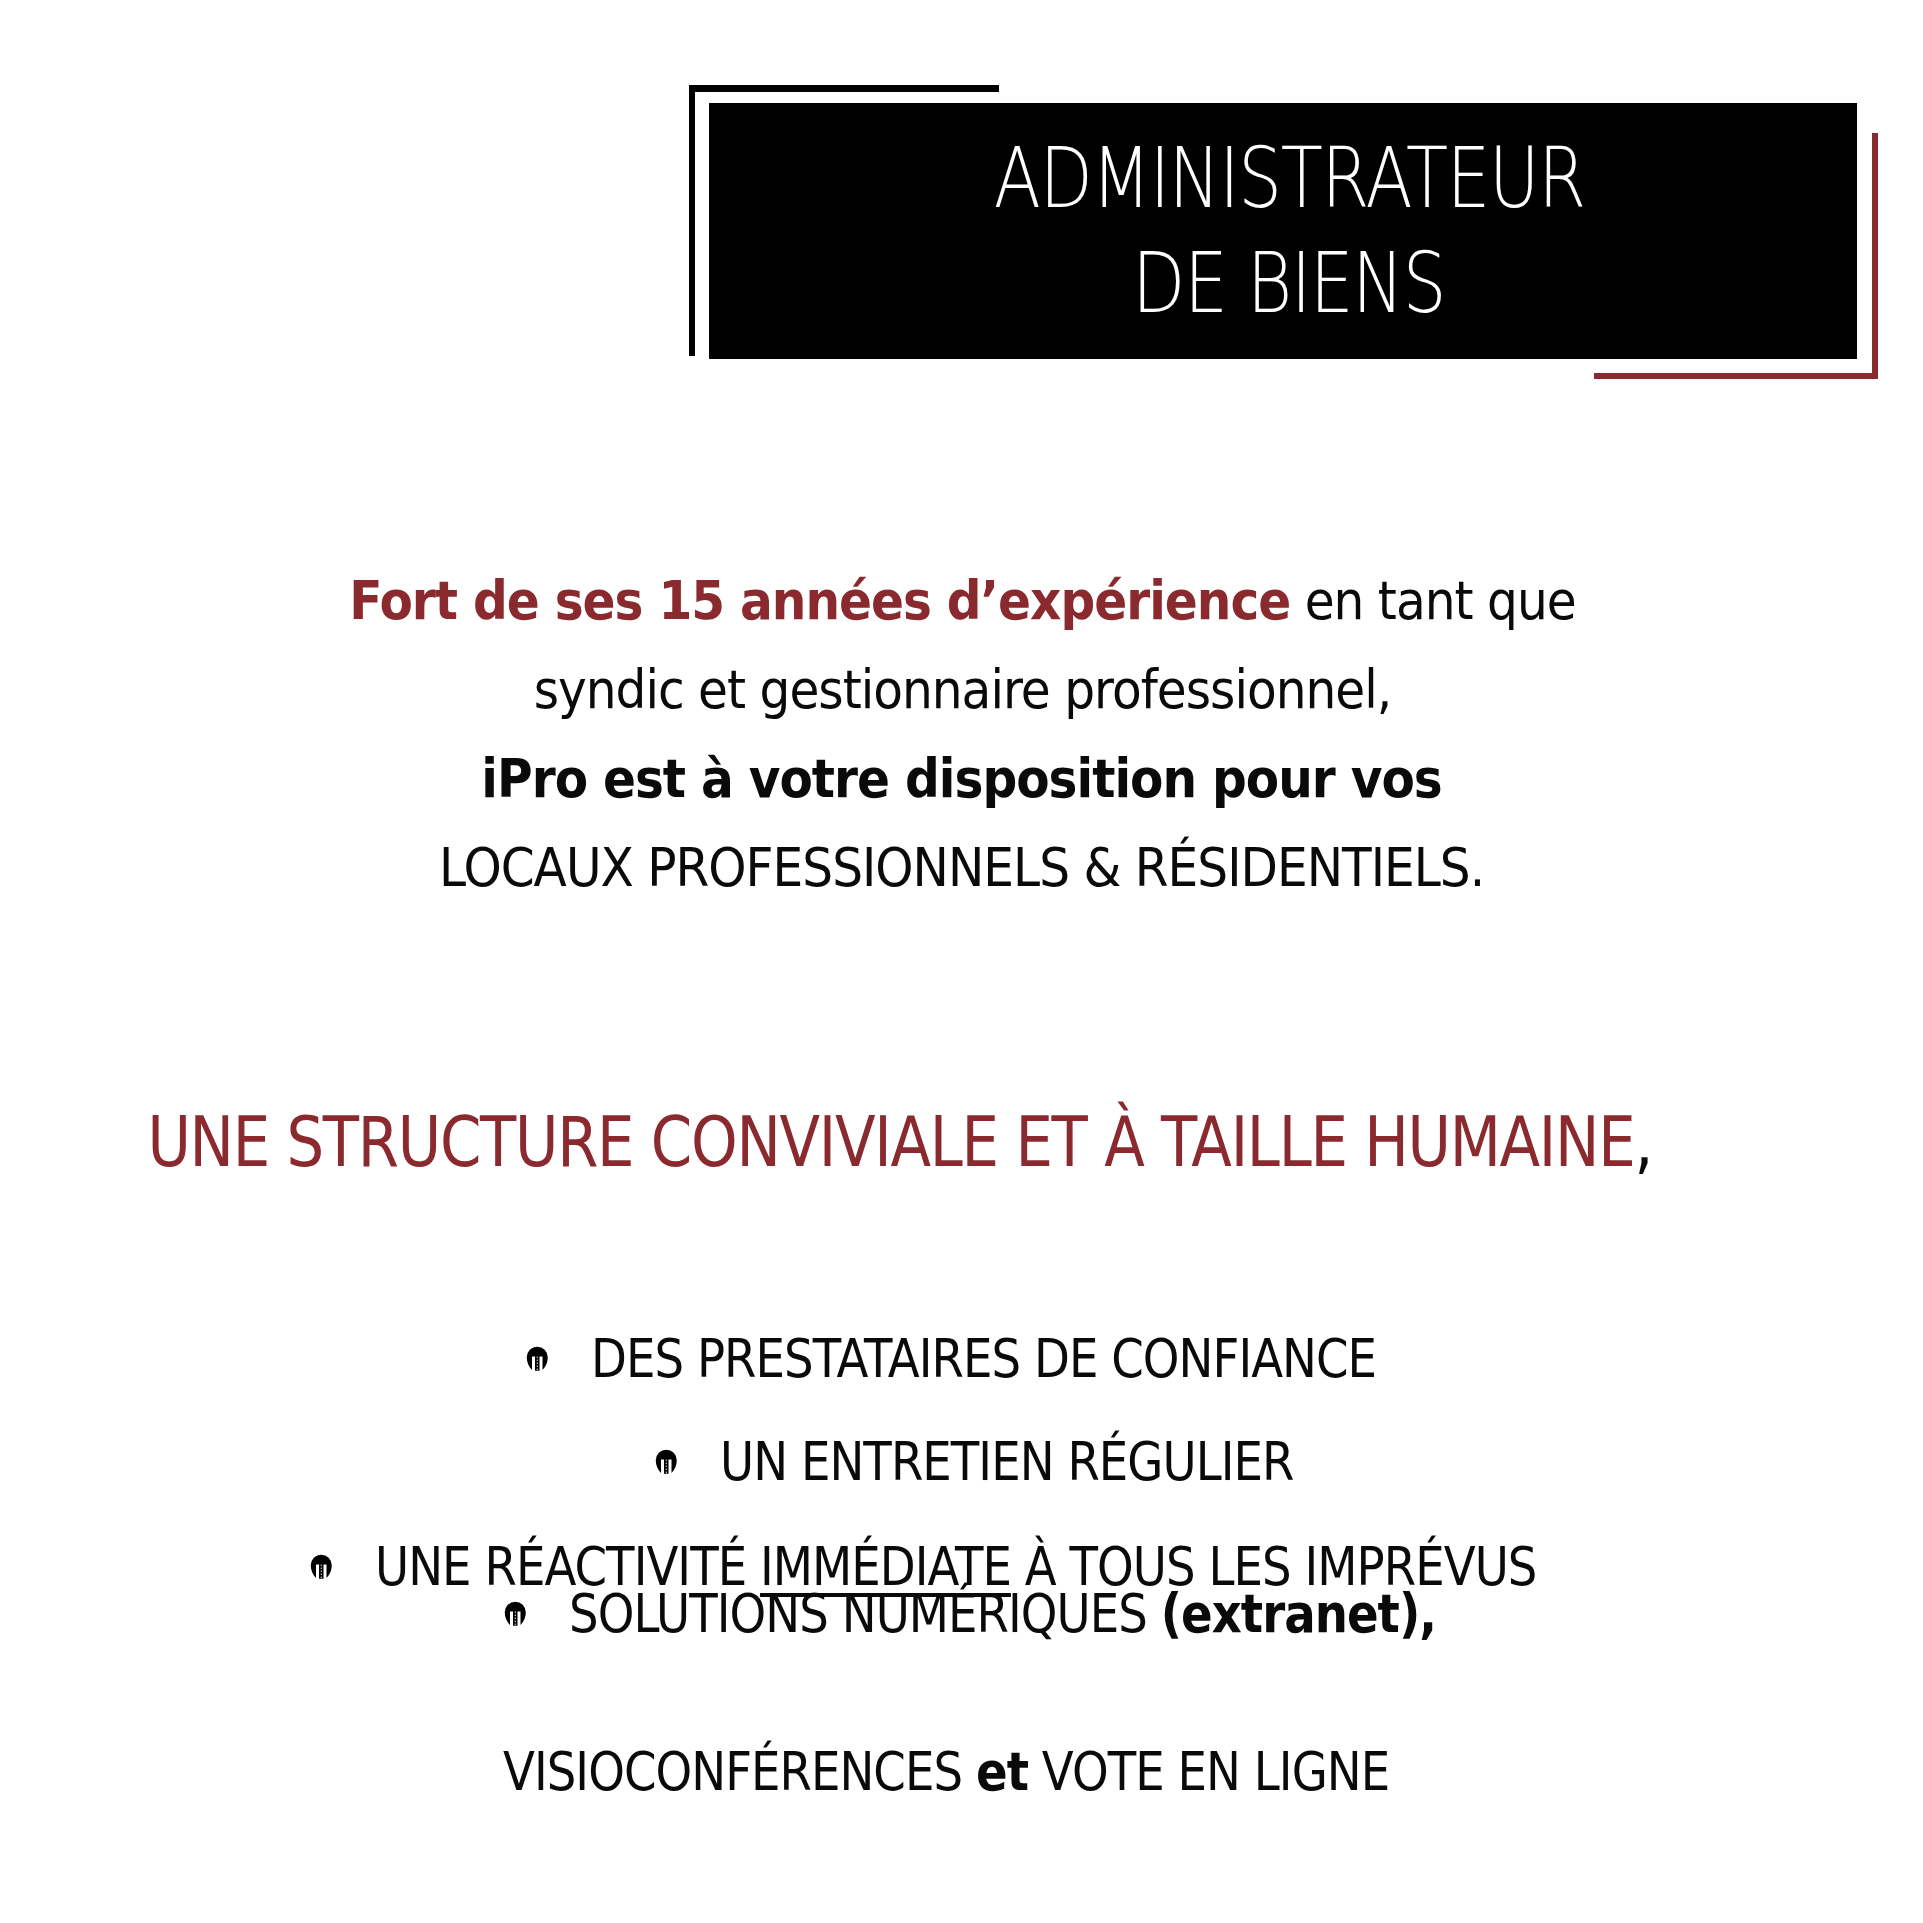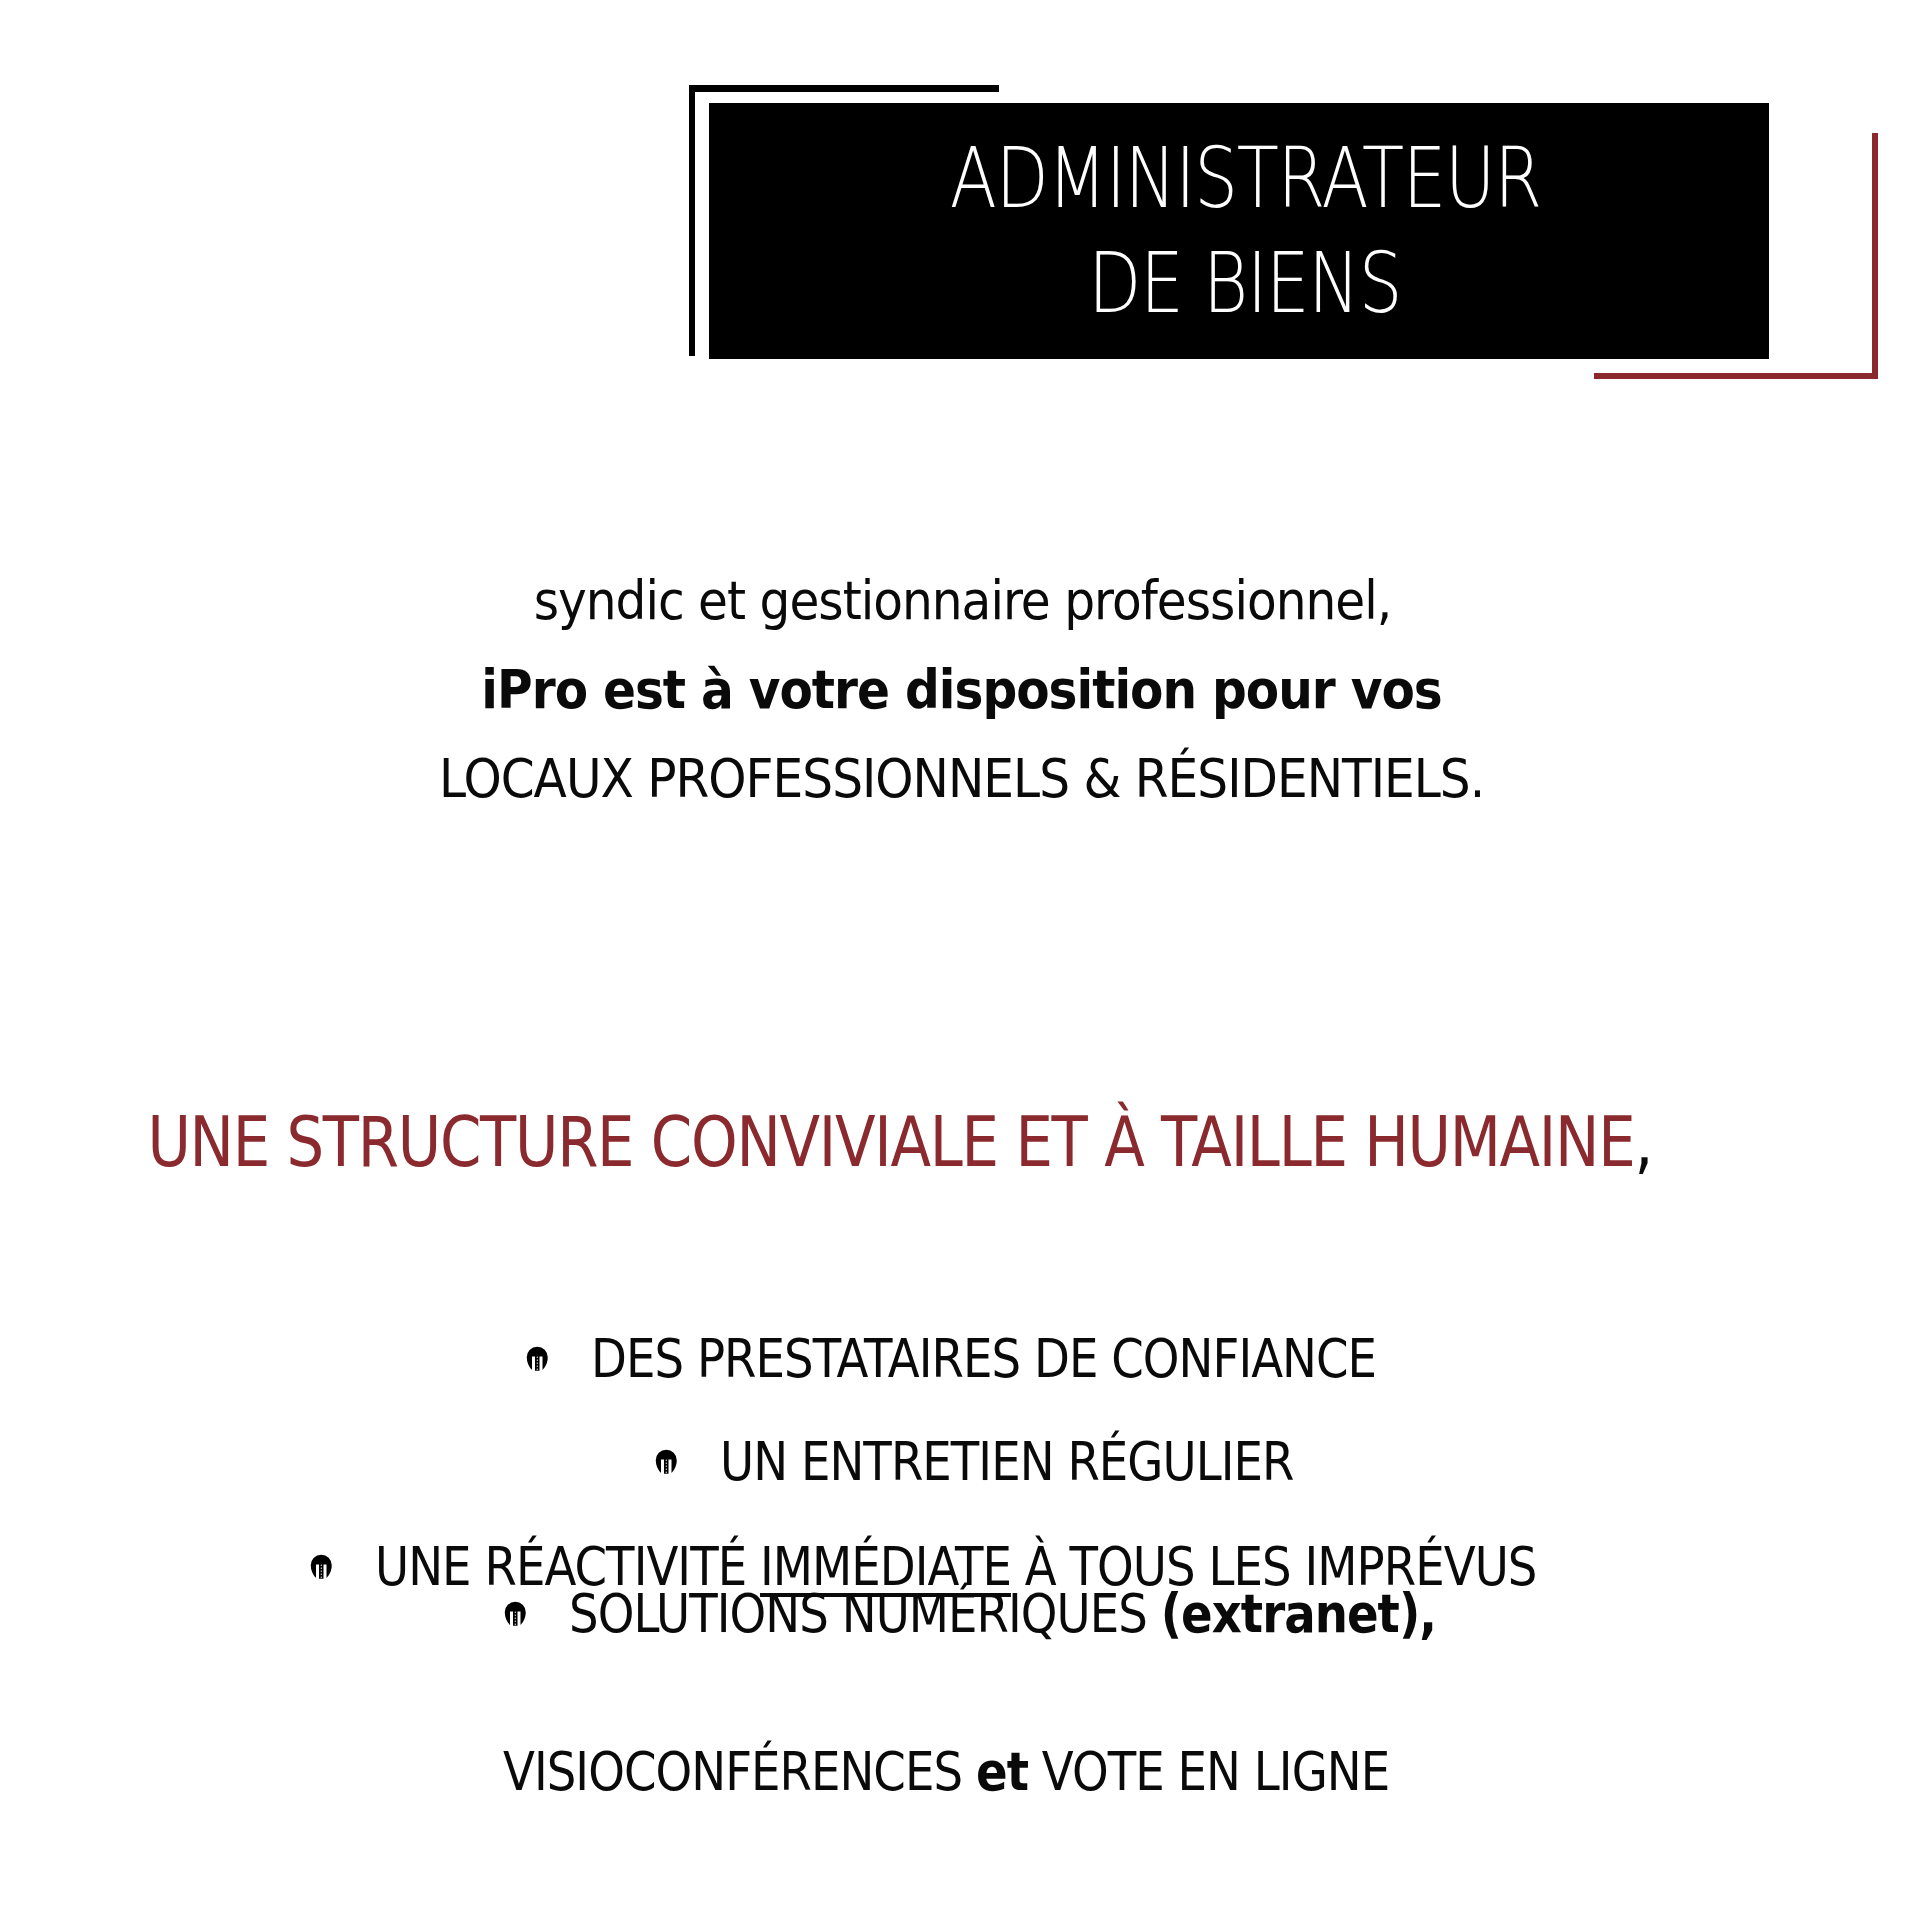--- a/index.html
+++ b/index.html
@@ -25,21 +25,21 @@
     }
     .bracket-black-v {
       position: absolute;
       left: 689px; top: 85px;
       width: 6px; height: 271px;
       background: #000;
     }
     .title-box {
       position: absolute;
       left: 709px; top: 103px;
-      width: 1060px; height: 256px;
+      width: 1148px; height: 256px;
       background: #000;
       display: flex;
       flex-direction: column;
       align-items: center;
       justify-content: center;
     }
     .title-line {
       color: #fff;
       font-family: "DejaVu Sans", sans-serif;
       font-weight: 300;
@@ -149,20 +149,25 @@
 <div class="bracket-black-h"></div>
 <div class="bracket-black-v"></div>
 <div class="title-box">
   <div class="title-line">ADMINISTRATEUR</div>
   <div class="title-line">DE BIENS</div>
 </div>
 <div class="bracket-red-v"></div>
 <div class="bracket-red-h"></div>
 
 <div class="intro">
+  <div class="intro-line">
+    <span class="inner">
+      <span class="accent">Fort de ses 15 années d’expérience</span><span class="regular"> en tant que</span>
+    </span>
+  </div>
   <div class="intro-line regular">
     <span class="inner">syndic et gestionnaire professionnel,</span>
   </div>
   <div class="intro-line bold">
     <span class="inner">iPro est à votre disposition pour vos</span>
   </div>
   <div class="intro-line" style="font-weight:500">
     <span class="inner">LOCAUX PROFESSIONNELS &amp; RÉSIDENTIELS.</span>
   </div>
 </div>

